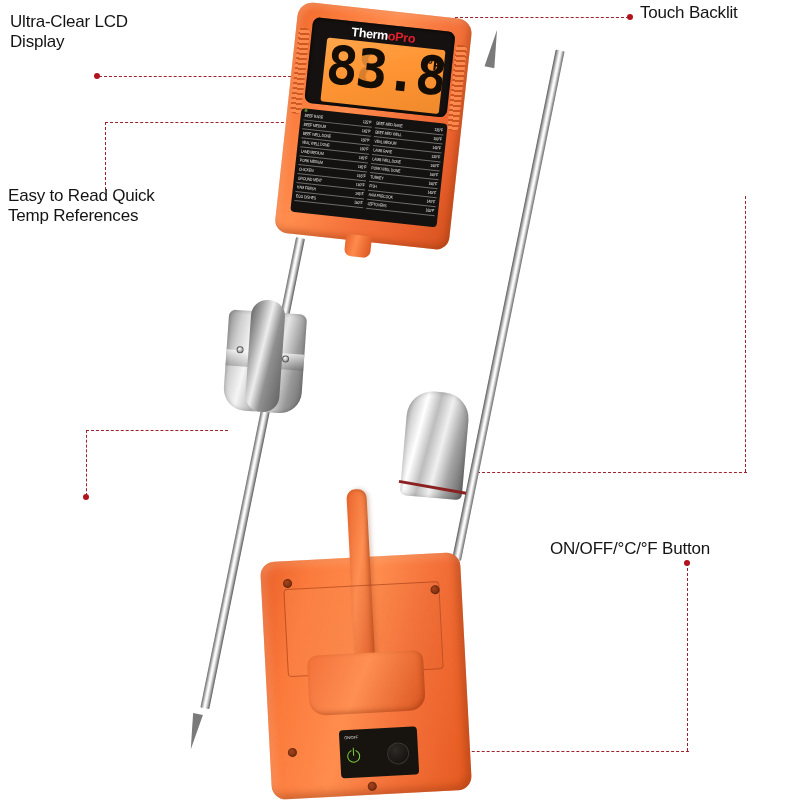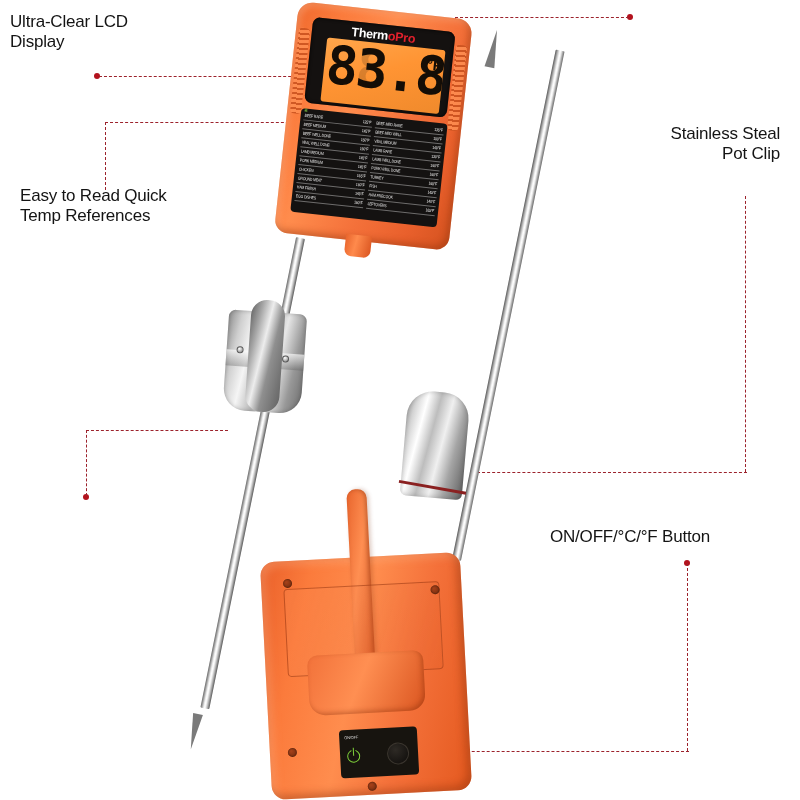--- a/index.html
+++ b/index.html
@@ -525,23 +525,22 @@
     <div class="back-label">
       <div class="tiny-txt noselect">ON/OFF</div>
       <div class="icon-on"></div>
       <div class="pwr-btn"></div>
     </div>
   </div>
 
   <div class="callout" style="left:10px; top:12px;">Ultra-Clear  LCD
 Display</div>
 
-
-  <div class="callout" style="left:20px; top:186px;">Easy to Read Quick
+  <div class="callout" style="left:640px; top:3px;">Touch Backlit</div>
+
+  <div class="callout" style="left:8px; top:186px;">Easy to Read Quick
 Temp References</div>
 
-  <div class="callout right-align" style="left:566px; top:124px; width:214px;">Stainless Steal
-Pot Clip</div>
-
-
-  <div class="callout" style="left:550px; top:527px;">ON/OFF/°C/°F Button</div>
+
+
+  <div class="callout" style="left:550px; top:539px;">ON/OFF/°C/°F Button</div>
 
 </div>
 
 </body></html>

